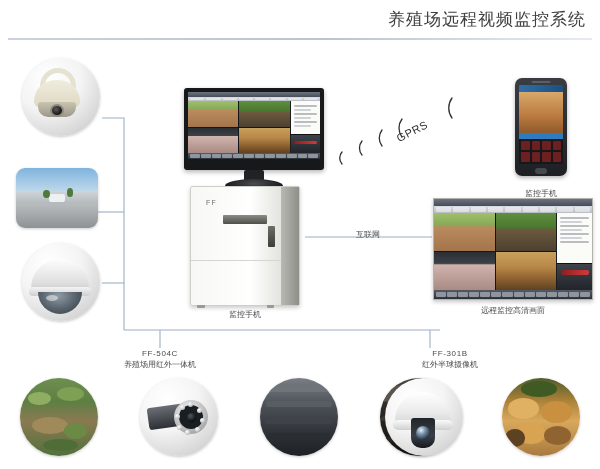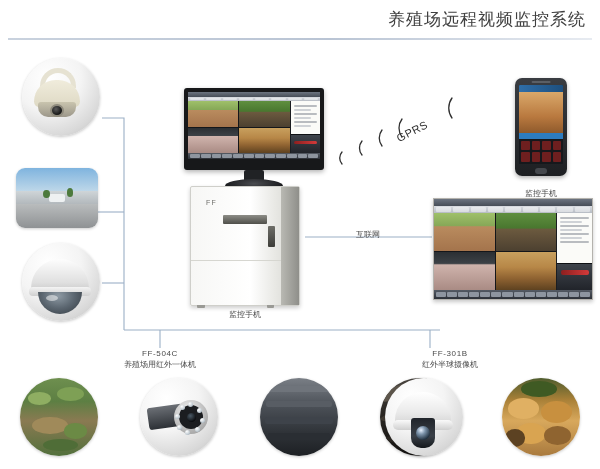--- a/index.html
+++ b/index.html
@@ -544,20 +544,23 @@
           <i></i>
           <i></i>
           <i></i>
           <i></i>
           <i></i>
           <i></i>
           <i></i>
       </div>
     </div>
   </div>
+  <div class="cap" style="left:453px; top:305px; width:120px;">
+    <div>远程监控高清画面</div>
+  </div>
 
   <div class="cap" style="left:110px; top:348px; width:100px;">
     <div class="code">FF-504C</div>
     <div>养殖场用红外一体机</div>
   </div>
   <div class="cap" style="left:400px; top:348px; width:100px;">
     <div class="code">FF-301B</div>
     <div>红外半球摄像机</div>
   </div>
 

